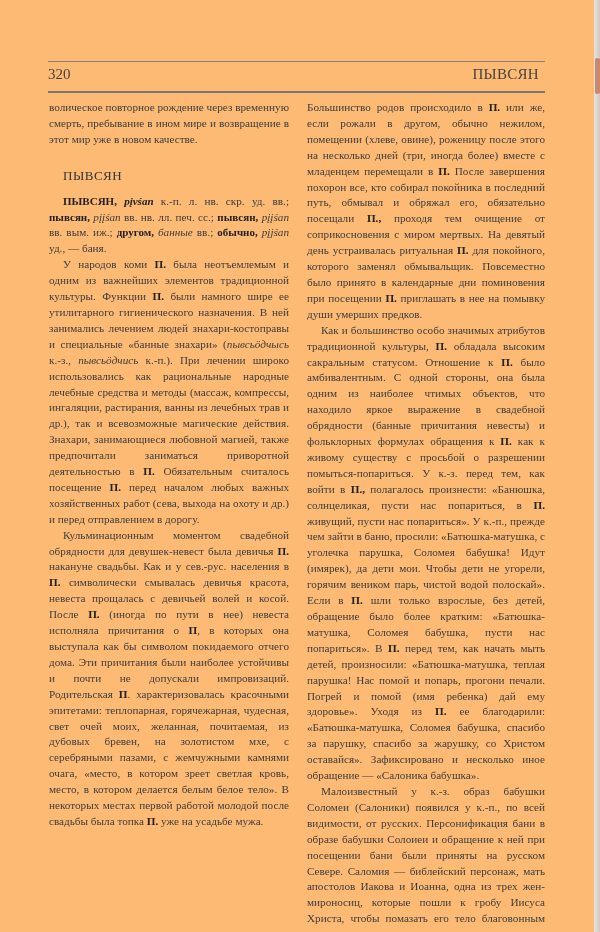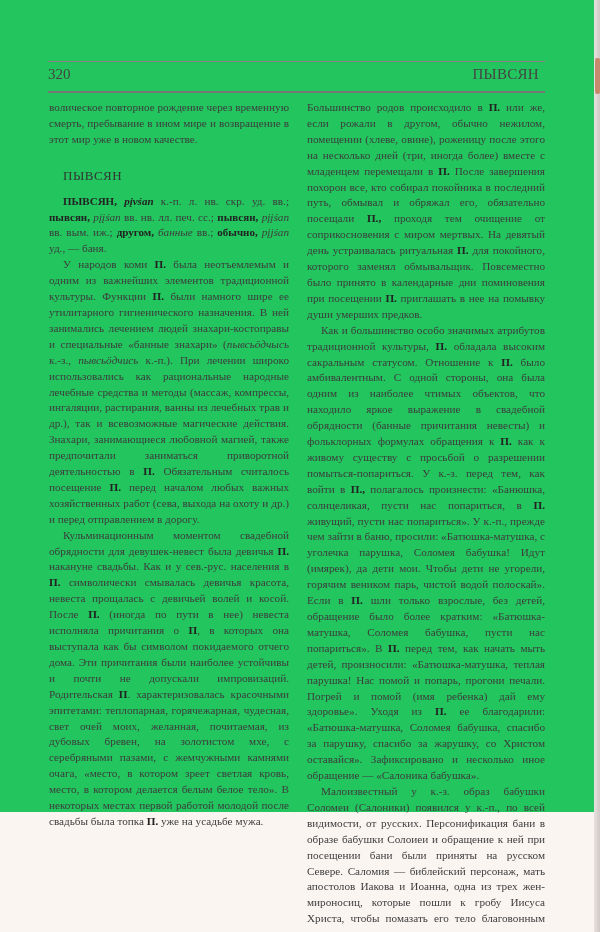--- a/index.html
+++ b/index.html
@@ -1,17 +1,17 @@
 <!DOCTYPE html>
 <html><head>
 <meta charset="utf-8">
 <style>
   html,body{margin:0;padding:0;}
   body{width:600px;height:932px;background:#fbf5f2;position:relative;overflow:hidden;font-family:"Liberation Serif",serif;color:#3a3a3a;}
-  .page{position:absolute;left:0;top:0;width:594px;height:812px;background:#22c55e;}
+  .page{position:absolute;left:0;top:0;width:594px;height:932px;background:#fdba74;}
   .edge{position:absolute;right:0;top:0;width:6px;height:932px;background:linear-gradient(to right,#e8e2e0,#cfc8c6);}
   .edge-mark{position:absolute;right:0;top:58px;width:5px;height:36px;background:#c88a6e;border-radius:2px;}
   .rule-top{position:absolute;left:48px;top:61px;width:497px;height:1px;background:#8a8280;}
   .rule-bot{position:absolute;left:48px;top:91px;width:497px;height:2px;background:#777;}
   .pageno{position:absolute;left:48px;top:66px;font-size:15px;color:#444;}
   .runhead{position:absolute;right:55px;top:66px;font-size:15px;color:#444;letter-spacing:0.3px;}
   .col{position:absolute;top:100px;width:240px;font-size:11.2px;line-height:15.9px;text-align:justify;color:#3d3d3d;}
   .col.left{left:49px;}
   .col.right{left:307px;width:238px;}
   p{margin:0;text-indent:14px;}

